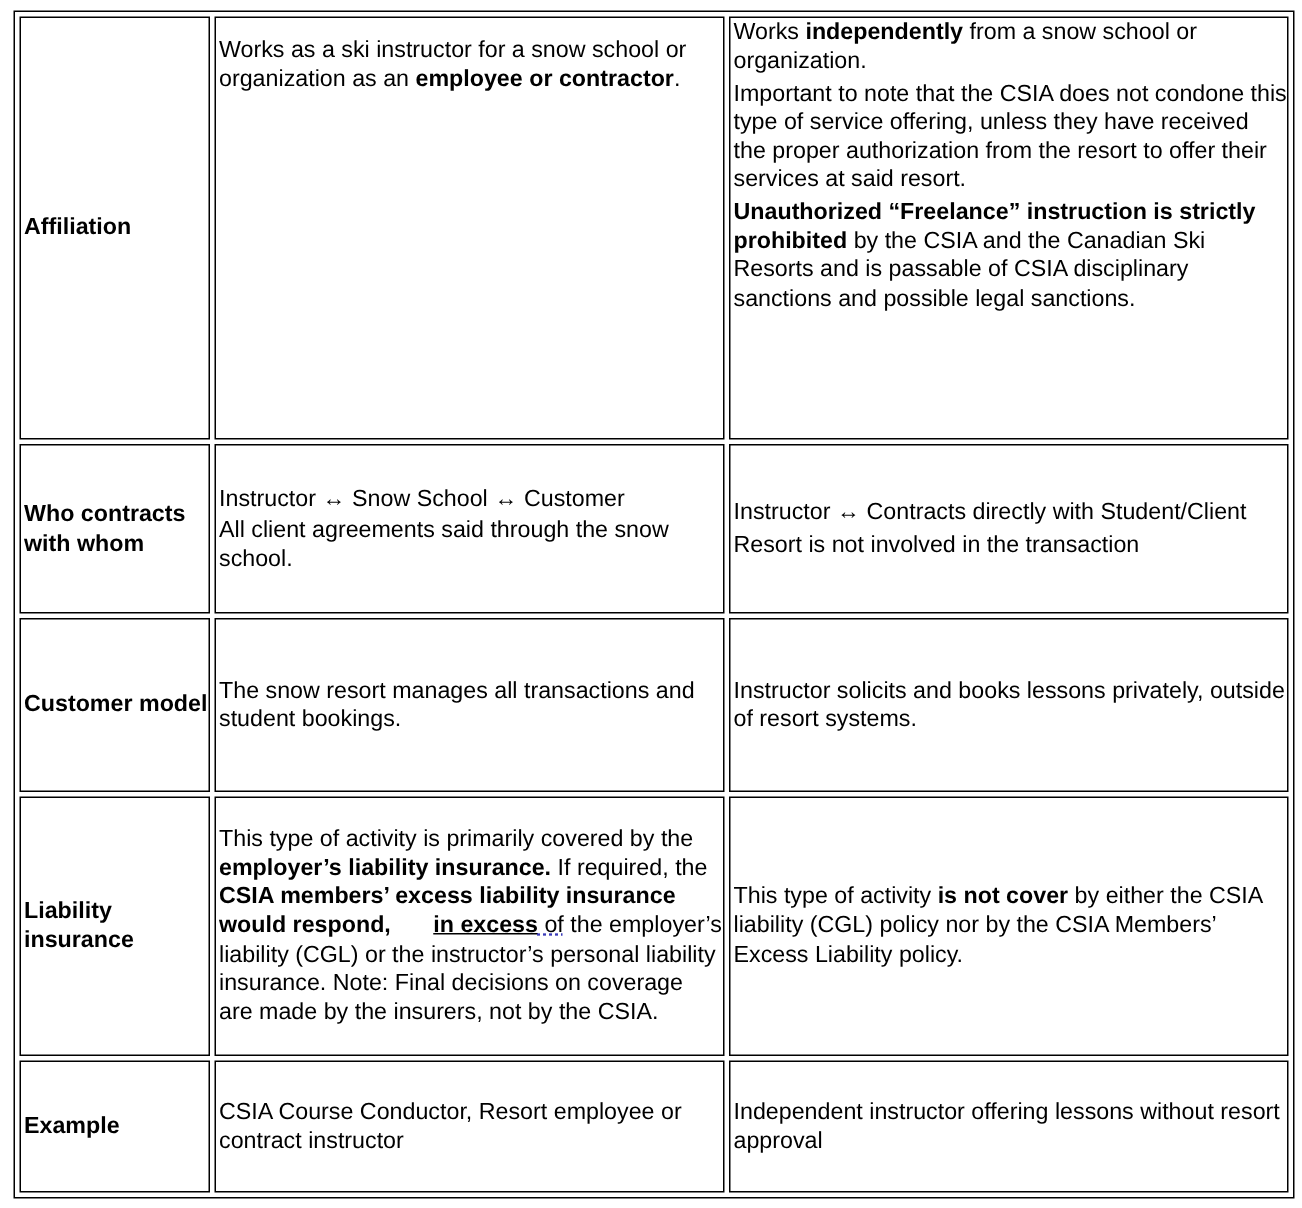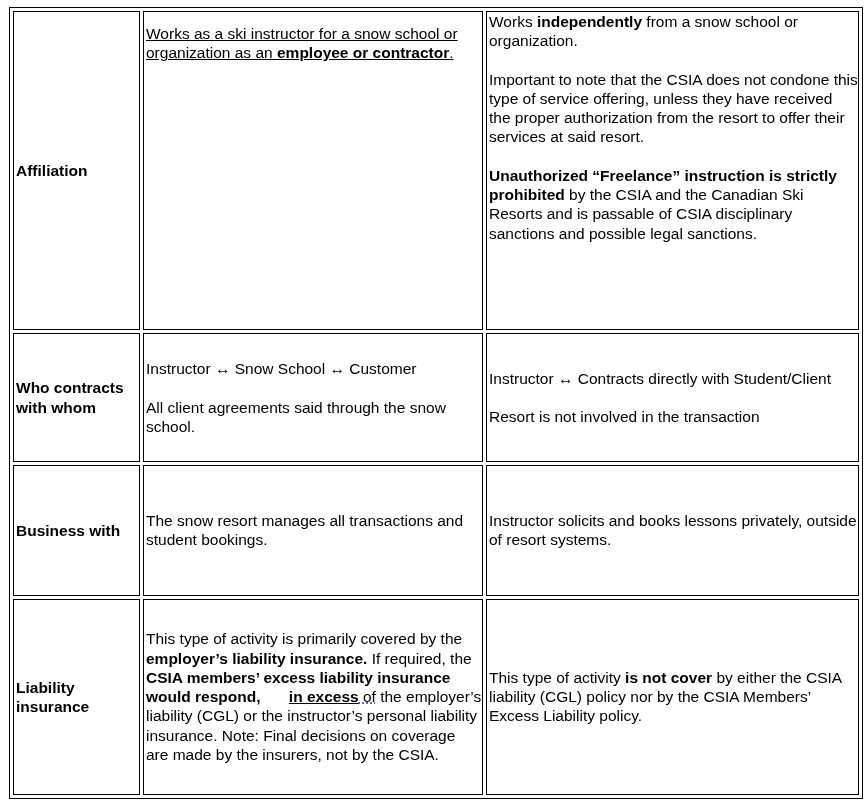--- a/index.html
+++ b/index.html
@@ -11,31 +11,31 @@
   .tbl td { border: 1.5px solid #000; padding: 0 0 0 2px; vertical-align: middle;
             font-size: 15.5px; line-height: 19.3px; box-sizing: border-box; }
   col.c1 { width: 127px; }
   col.c2 { width: 340px; }
   col.c3 { width: 373px; }
   .cat { font-weight: bold; }
   .hdr { font-weight: bold; text-align: center; font-size: 15.5px; }
   .hdr-left { font-weight: bold; }
   .top { vertical-align: top !important; }
   p { margin: 0; }
-  p + p { margin-top: 19px; }
+  p + p { margin-top: 2px; }
   b { font-weight: bold; }
   .spell { text-decoration: underline; text-decoration-style: dotted; text-decoration-color: #3b3bb8; }
   .uline { text-decoration: underline; padding-left: 24px; }
   tr.r0 { height: 79px; }
   tr.r1 { height: 252px; }
   tr.r2 { height: 102px; }
   tr.r3 { height: 103px; }
   tr.r4 { height: 155px; }
   tr.r5 { height: 79px; }
-  .pad-top1 { padding-top: 12px !important; text-decoration: underline; }
+  .pad-top1 { padding-top: 12px !important; }
 </style>
 </head>
 <body>
 
 <table class="tbl">
   <colgroup>
       <col class="c1">
       <col class="c2">
       <col class="c3">
     </colgroup>
@@ -59,29 +59,34 @@
       <p>Instructor ↔ Snow School ↔ Customer</p>
       <p>All client agreements said through the snow school.</p>
     </td>
     <td>
       <p>Instructor ↔ Contracts directly with Student/Client</p>
       <p>Resort is not involved in the transaction</p>
     </td>
   </tr>
 
   <tr class="r3">
-    <td class="cat">Business with</td>
+    <td class="cat">Customer model</td>
     <td>The snow resort manages all transactions and student bookings.</td>
     <td>Instructor solicits and books lessons privately, outside of resort systems.</td>
   </tr>
 
   <tr class="r4">
     <td class="cat">Liability insurance</td>
     <td>
       <span>This type of activity is primarily covered by the </span><b>employer’s liability insurance.</b><span> If required, the </span><b>CSIA members’ excess liability insurance would respond, </b><b class="uline">in excess</b><span class="spell"> of</span><span> the employer’s liability (CGL) or the instructor’s personal liability insurance. Note: Final decisions on coverage are made by the insurers, not by the CSIA.</span>
     </td>
     <td>
       <span>This type of activity </span><b>is not cover</b><span> by either the CSIA liability (CGL) policy nor by the CSIA Members’ Excess Liability policy.</span>
     </td>
   </tr>
 
+  <tr class="r5">
+    <td class="cat">Example</td>
+    <td>CSIA Course Conductor, Resort employee or contract instructor</td>
+    <td>Independent instructor offering lessons without resort approval</td>
+  </tr>
 </tbody>
   </table>
 
 </body></html>

